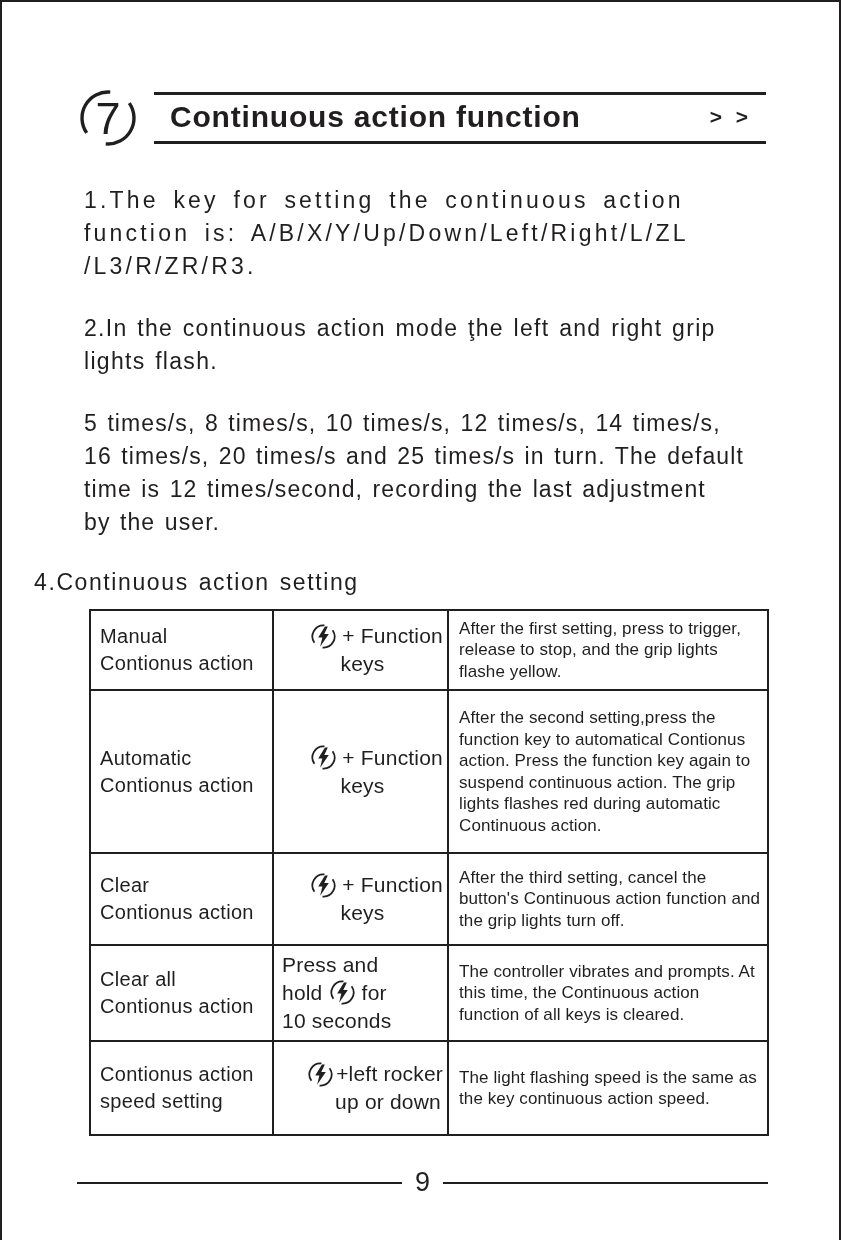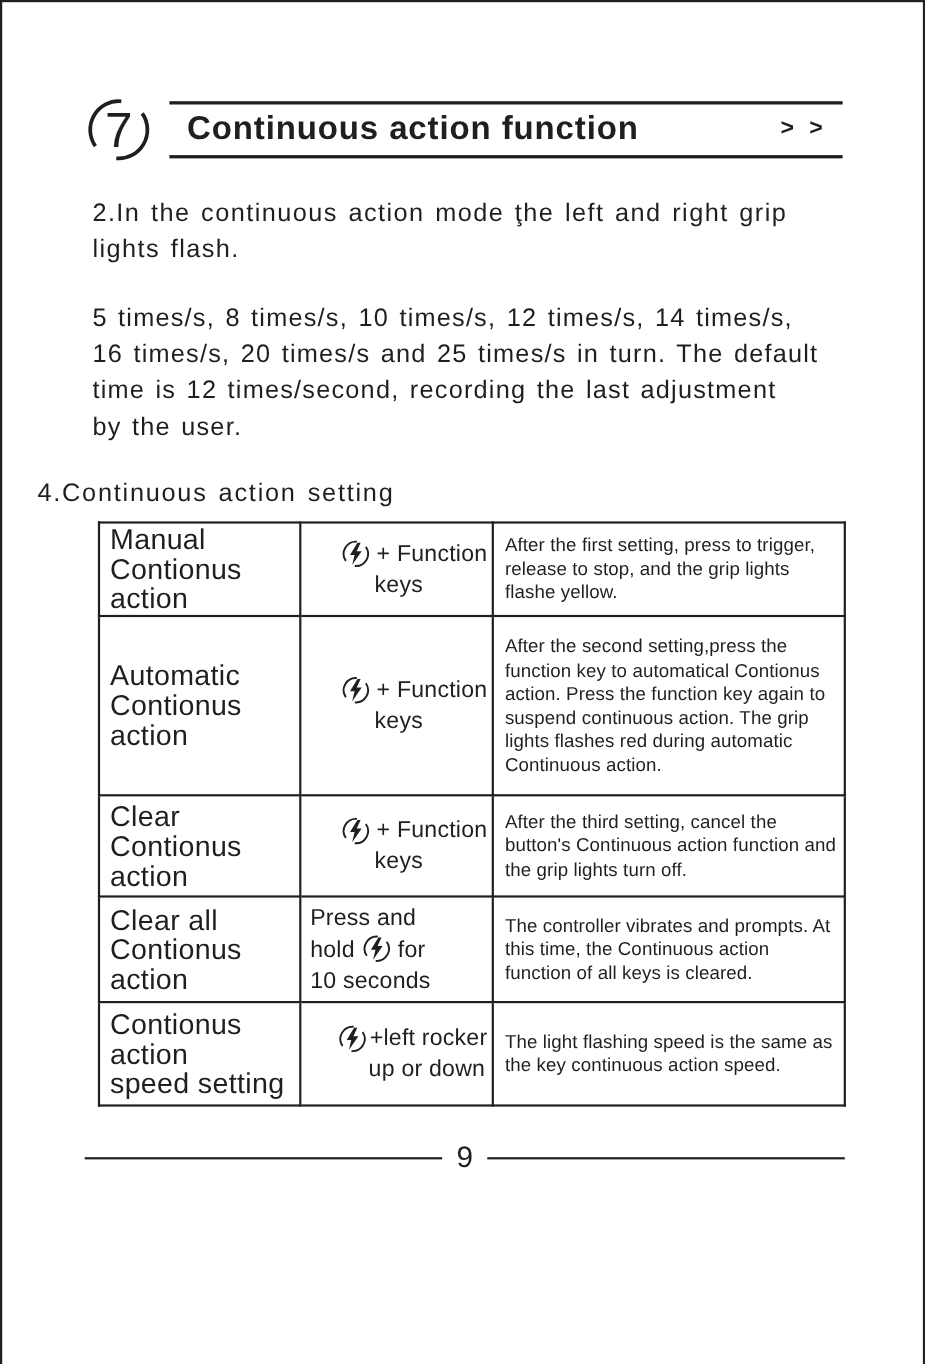--- a/index.html
+++ b/index.html
@@ -42,21 +42,21 @@
   .p4{margin-top:27px;letter-spacing:1.6px;word-spacing:2px;margin-left:32px;}
   
   table.func{
     margin:10px 0 0 87px;
     width:678px;
     border-collapse:collapse;
     table-layout:fixed;
   }
   table.func,table.func td{border:2.5px solid #211e1f;}
   td{vertical-align:middle;box-sizing:border-box;}
-  .c-name{width:183px;font-size:26px;line-height:27px;padding-left:9px;letter-spacing:0.3px;}
+  .c-name{width:183px;font-size:20px;line-height:27px;padding-left:9px;letter-spacing:0.3px;}
   .c-trig{width:175px;font-size:21px;line-height:28px;padding:0 4px 0 8px;letter-spacing:0.2px;}
   .c-desc{width:320px;font-size:17px;line-height:21.5px;padding:5px 5px 5px 10px;letter-spacing:0.1px;margin-top:28px;}
   .r1{height:80px;}
   .r2{height:163px;}
   .r3{height:92px;}
   .r4{height:96px;}
   .r5{height:94px;}
   .trig-line1{display:flex;align-items:center;gap:5px;justify-content:flex-end;}
   .trig-line2-center{text-align:center;}
   .trig-line2-right{text-align:right;padding-right:2px;}
@@ -80,20 +80,25 @@
       <path d="M32.27 4.1 A26 26 0 0 0 8.7 44.9" fill="none" stroke="#211e1f" stroke-width="3.4"></path>
       <path d="M27.73 55.9 A26 26 0 0 0 51.3 15.1" fill="none" stroke="#211e1f" stroke-width="3.4"></path>
       <text x="30" y="46" text-anchor="middle" font-family="Liberation Sans, sans-serif" font-size="45" font-weight="400" fill="#211e1f">7</text>
     </svg>
     <div class="title-box">
       <span class="title">Continuous action function</span>
       <span class="chevrons">&gt; &gt;</span>
     </div>
   </div>
 
+  <div class="para p1">
+    <div>1.The key for setting the continuous action</div>
+    <div>function is: A/B/X/Y/Up/Down/Left/Right/L/ZL</div>
+    <div>/L3/R/ZR/R3.</div>
+  </div>
 
   <div class="para p2">
     <div>2.In the continuous action mode ţhe left and right grip</div>
     <div>lights flash.</div>
   </div>
 
   <div class="para p3">
     <div>5 times/s, 8 times/s, 10 times/s, 12 times/s, 14 times/s,</div>
     <div>16 times/s, 20 times/s and 25 times/s in turn. The default</div>
     <div>time is 12 times/second, recording the last adjustment</div>

